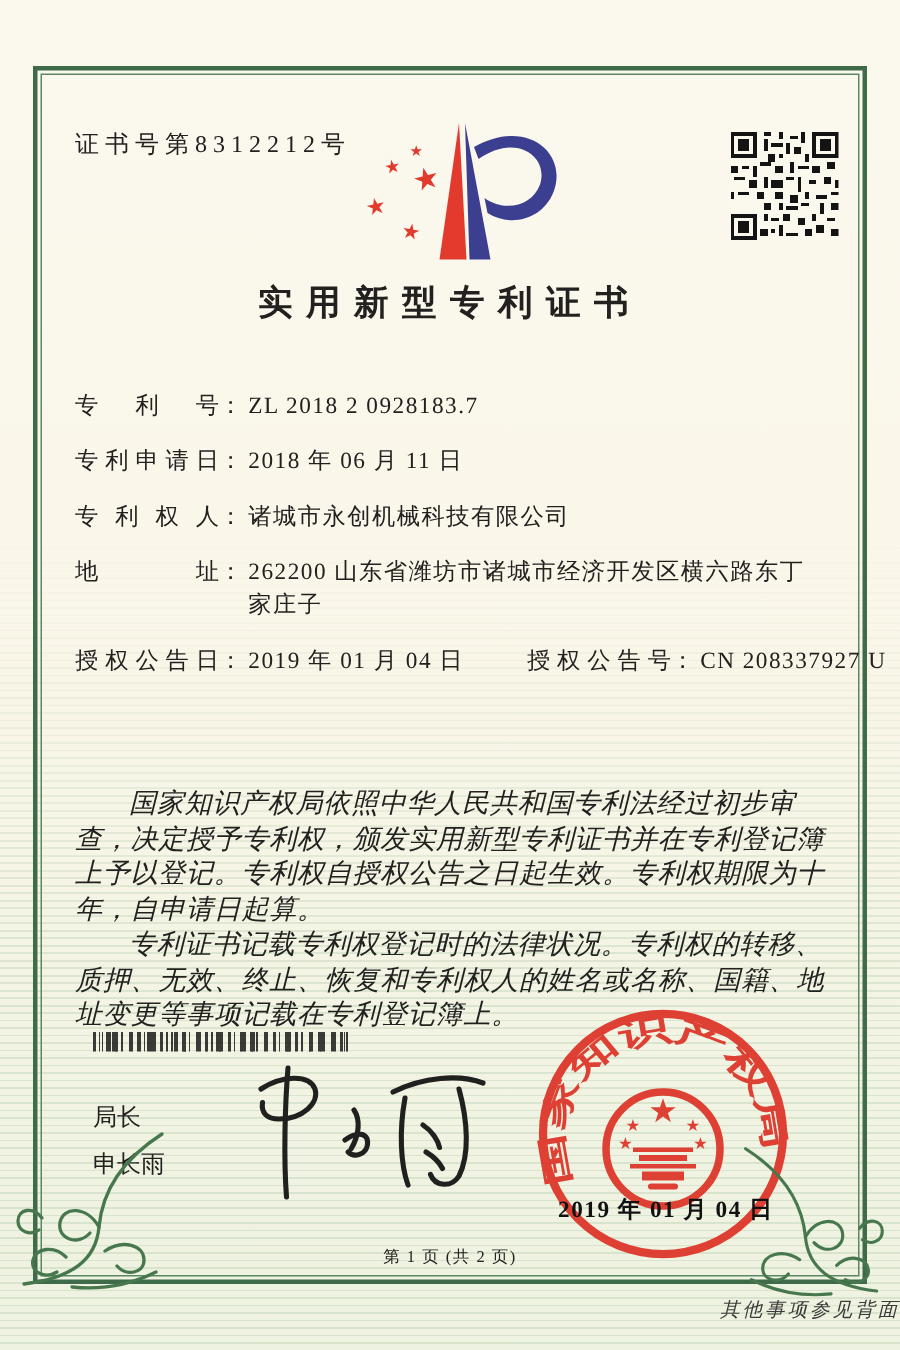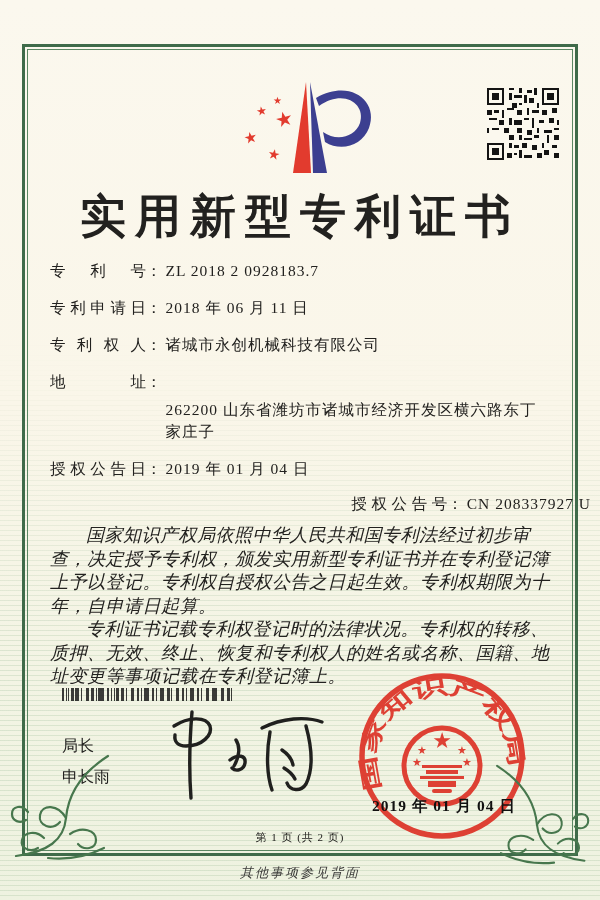--- a/index.html
+++ b/index.html
@@ -28,33 +28,33 @@
     border:1px solid #5b8763;
   }
   .cert-no{
     position:absolute;left:50px;top:86px;
     font-size:16px;letter-spacing:4px;
   }
   .logo{position:absolute;left:233px;top:76px;}
   .qr{position:absolute;left:487px;top:88px;}
   .title{
     position:absolute;left:0;right:0;top:186px;
-    text-align:center;font-size:46px;font-weight:bold;letter-spacing:9px;
+    text-align:center;font-size:23px;font-weight:bold;letter-spacing:9px;
   }
   .fields{position:absolute;left:50px;top:260px;width:505px;font-size:15.5px;}
   .frow{margin-bottom:15px;line-height:22px;white-space:nowrap;}
   .lbl{
     display:inline-block;width:96px;
     text-align:justify;text-align-last:justify;
     vertical-align:top;letter-spacing:0;
   }
   .colon{display:inline-block;margin-right:4px;vertical-align:top;}
   .val{display:inline-block;vertical-align:top;letter-spacing:1px;}
-  .val.wrap{white-space:normal;width:382px;margin-top:28px;}
-  .pair2{display:inline-block;margin-left:38px;margin-top:35px;}
+  .val.wrap{white-space:normal;width:382px;}
+  .pair2{display:inline-block;margin-left:38px;}
   .legal{
     position:absolute;left:50px;top:524px;width:502px;
     font-size:18px;line-height:23.5px;font-style:italic;
     letter-spacing:0.5px;
   }
   .legal p{margin:0;text-indent:2em;}
   .barcode{
     position:absolute;left:62px;top:688px;width:170px;height:13px;
     background:
       repeating-linear-gradient(90deg,#1b1b1b 0 2px,transparent 2px 4px,#1b1b1b 4px 5px,transparent 5px 9px,#1b1b1b 9px 12px,transparent 12px 15px),
@@ -67,36 +67,37 @@
   .seal-date{
     position:absolute;left:372px;top:796px;
     font-size:15.5px;font-weight:bold;letter-spacing:1px;color:#111;
   }
   .page-no{
     position:absolute;left:0;right:0;top:830px;
     text-align:center;font-size:11px;letter-spacing:1px;
   }
   .back-note{
     position:absolute;left:0;right:0;top:864px;
-    text-align:center;font-size:13px;font-style:italic;letter-spacing:2px;color:#3a3a38;
+    text-align:right;font-size:13px;font-style:italic;letter-spacing:2px;color:#3a3a38;
   }
   .orn{position:absolute;pointer-events:none;}
   .orn.bl{left:8px;top:752px;}
   .orn.br{right:8px;top:762px;transform:scaleX(-1);}
 </style>
 </head>
 <body>
 
 <div class="page">
   <div class="guilloche"></div>
 
   <div class="frame-outer">
     <div class="frame-inner"></div>
   </div>
 
+  <div class="cert-no">证书号第8312212号</div>
 
   <div class="logo">
     <svg width="150" height="110" viewBox="0 0 150 110">
       <path d="M73,6 L60,97 L78,97 Z" fill="#e23b2e"></path>
       <path d="M77,6 L80,97 L94,97 Z" fill="#3c3f90"></path>
       <path d="M83,22 C118,2 146,26 136,52 C129,70 108,76 92,66 L90,56 C104,66 122,61 127,47 C133,29 112,12 86,30 Z" fill="#3c3f90"></path>
       <text x="44" y="52" font-size="20" fill="#e23b2e" transform="rotate(-14 44 52)">★</text>
       <text x="24" y="40" font-size="12" fill="#e23b2e" transform="rotate(-10 24 40)">★</text>
       <text x="40" y="28" font-size="10" fill="#e23b2e">★</text>
       <text x="12" y="68" font-size="15" fill="#e23b2e" transform="rotate(-12 12 68)">★</text>

